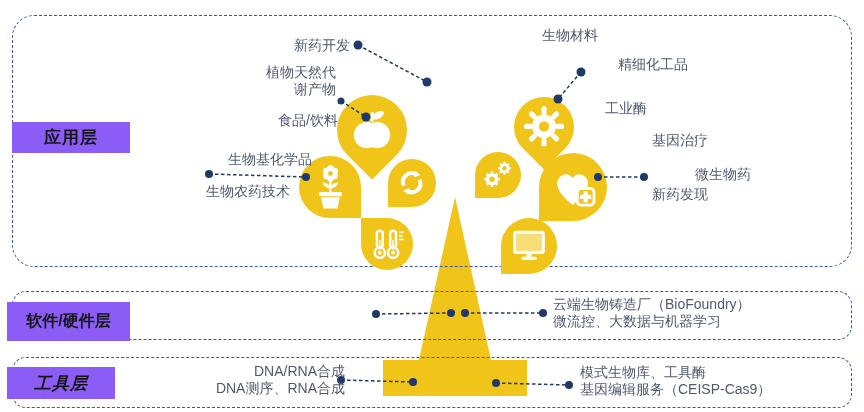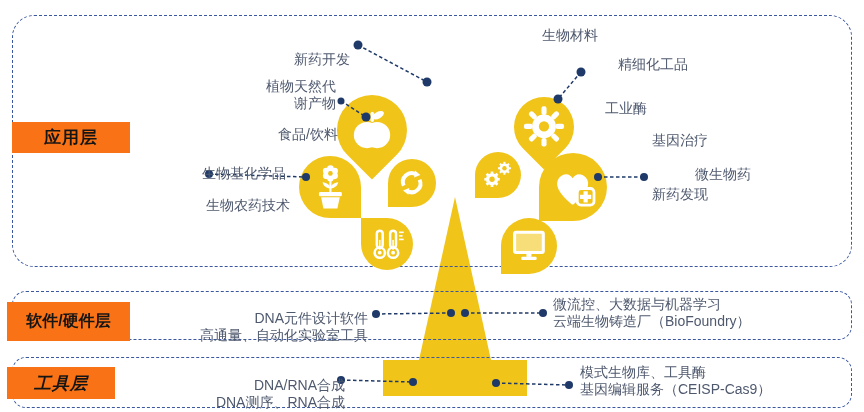--- a/index.html
+++ b/index.html
@@ -12,33 +12,33 @@
   #connector-svg{z-index:6;}
 
   .dash-box{
     position:absolute;border:1.5px dashed #3A57A0;background:transparent;z-index:1;
   }
   #box-application{left:12px;top:15px;width:838px;height:250px;border-radius:22px;}
   #box-software{left:12px;top:291px;width:838px;height:47px;border-radius:14px;}
   #box-tools{left:12px;top:357px;width:838px;height:49px;border-radius:14px;}
 
   .layer-chip{
-    position:absolute;background:#f97316;color:#151515;font-weight:bold;
+    position:absolute;background:#8b5cf6;color:#151515;font-weight:bold;
     display:flex;align-items:center;justify-content:center;z-index:3;
     font-size:17px;letter-spacing:1px;
   }
   #chip-application{left:12px;top:122px;width:118px;height:31px;}
   #chip-software{left:7px;top:302px;width:123px;height:39px;font-size:16px;letter-spacing:0;}
   #chip-tools{left:7px;top:367px;width:108px;height:32px;font-style:italic;}
 
   .lbl{
     position:absolute;color:#4F596E;font-size:14px;line-height:17px;z-index:7;
     white-space:nowrap;font-weight:500;
   }
-  .lbl.r{text-align:right;margin-top:14px;}
+  .lbl.r{text-align:right;}
 
   .blob{position:absolute;background:#F0C419;z-index:2;}
   .blob.pin{border-radius:50% 50% 0 50%;transform:rotate(45deg);}
   .blob.bl{border-radius:50% 50% 50% 0;}
   .blob.br{border-radius:50% 50% 0 50%;}
   .blob.tl{border-radius:0 50% 50% 50%;}
   .blob svg{position:absolute;left:9%;top:9%;width:82%;height:82%;}
   .blob.pin svg{transform:rotate(-45deg);}
 </style>
 </head>
@@ -205,37 +205,33 @@
         <circle cx="569" cy="385" r="4"></circle>
     </g>
   </svg>
 
   <div class="lbl r" style="right:514px;top:37px;">新药开发</div>
   <div class="lbl r" style="right:528px;top:64px;">
     <div>植物天然代</div>
     <div>谢产物</div>
   </div>
   <div class="lbl r" style="right:526px;top:112px;">食品/饮料</div>
-  <div class="lbl r" style="right:578px;top:151px;">生物基化学品</div>
+  <div class="lbl r" style="right:552px;top:151px;">生物基化学品</div>
   <div class="lbl r" style="right:574px;top:183px;">生物农药技术</div>
 
   <div class="lbl" style="left:542px;top:27px;">生物材料</div>
   <div class="lbl" style="left:618px;top:56px;">精细化工品</div>
   <div class="lbl" style="left:605px;top:92px;margin-top:8px;">工业酶</div>
   <div class="lbl" style="left:652px;top:132px;">基因治疗</div>
   <div class="lbl" style="left:683px;top:166px;margin-left:12px;">微生物药</div>
   <div class="lbl" style="left:652px;top:186px;">新药发现</div>
 
-  <div class="lbl r" style="right:496px;top:296px;">
-    <div>DNA元件设计软件</div>
-    <div>高通量、自动化实验室工具</div>
-  </div>
   <div class="lbl" style="left:553px;top:296px;">
+    <div>云端生物铸造厂（BioFoundry）</div>
     <div>微流控、大数据与机器学习</div>
-    <div>云端生物铸造厂（BioFoundry）</div>
   </div>
 
   <div class="lbl r" style="right:519px;top:363px;">
     <div>DNA/RNA合成</div>
     <div>DNA测序、RNA合成</div>
   </div>
   <div class="lbl" style="left:580px;top:364px;">
     <div>模式生物库、工具酶</div>
     <div>基因编辑服务（CEISP-Cas9）</div>
   </div>

